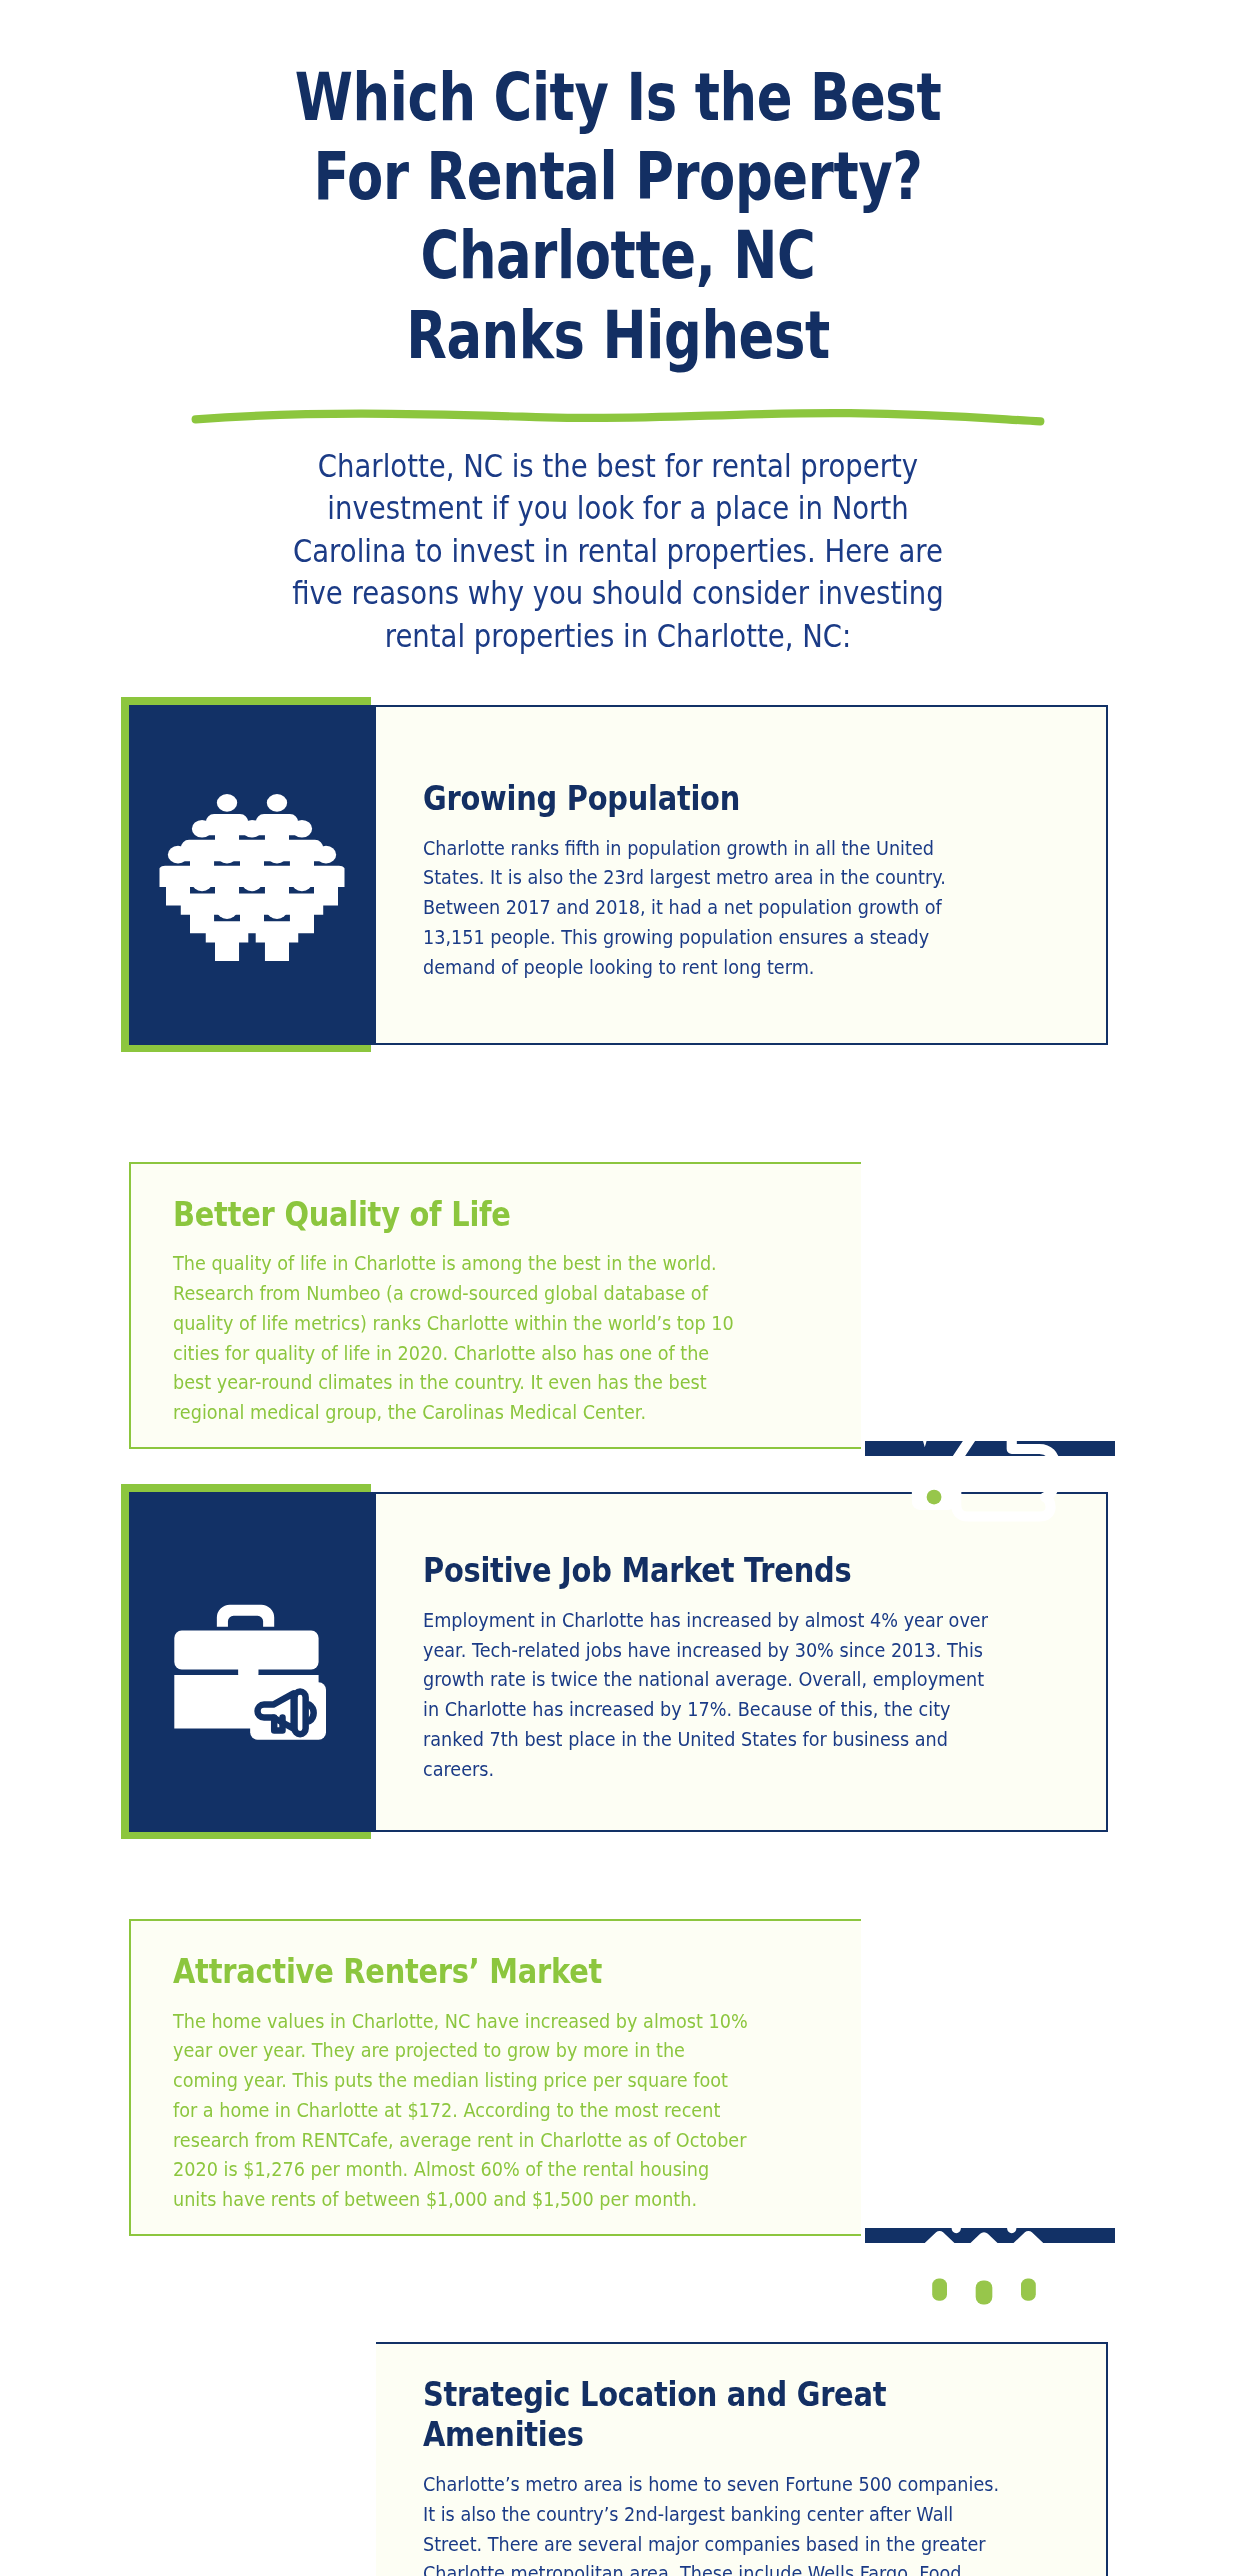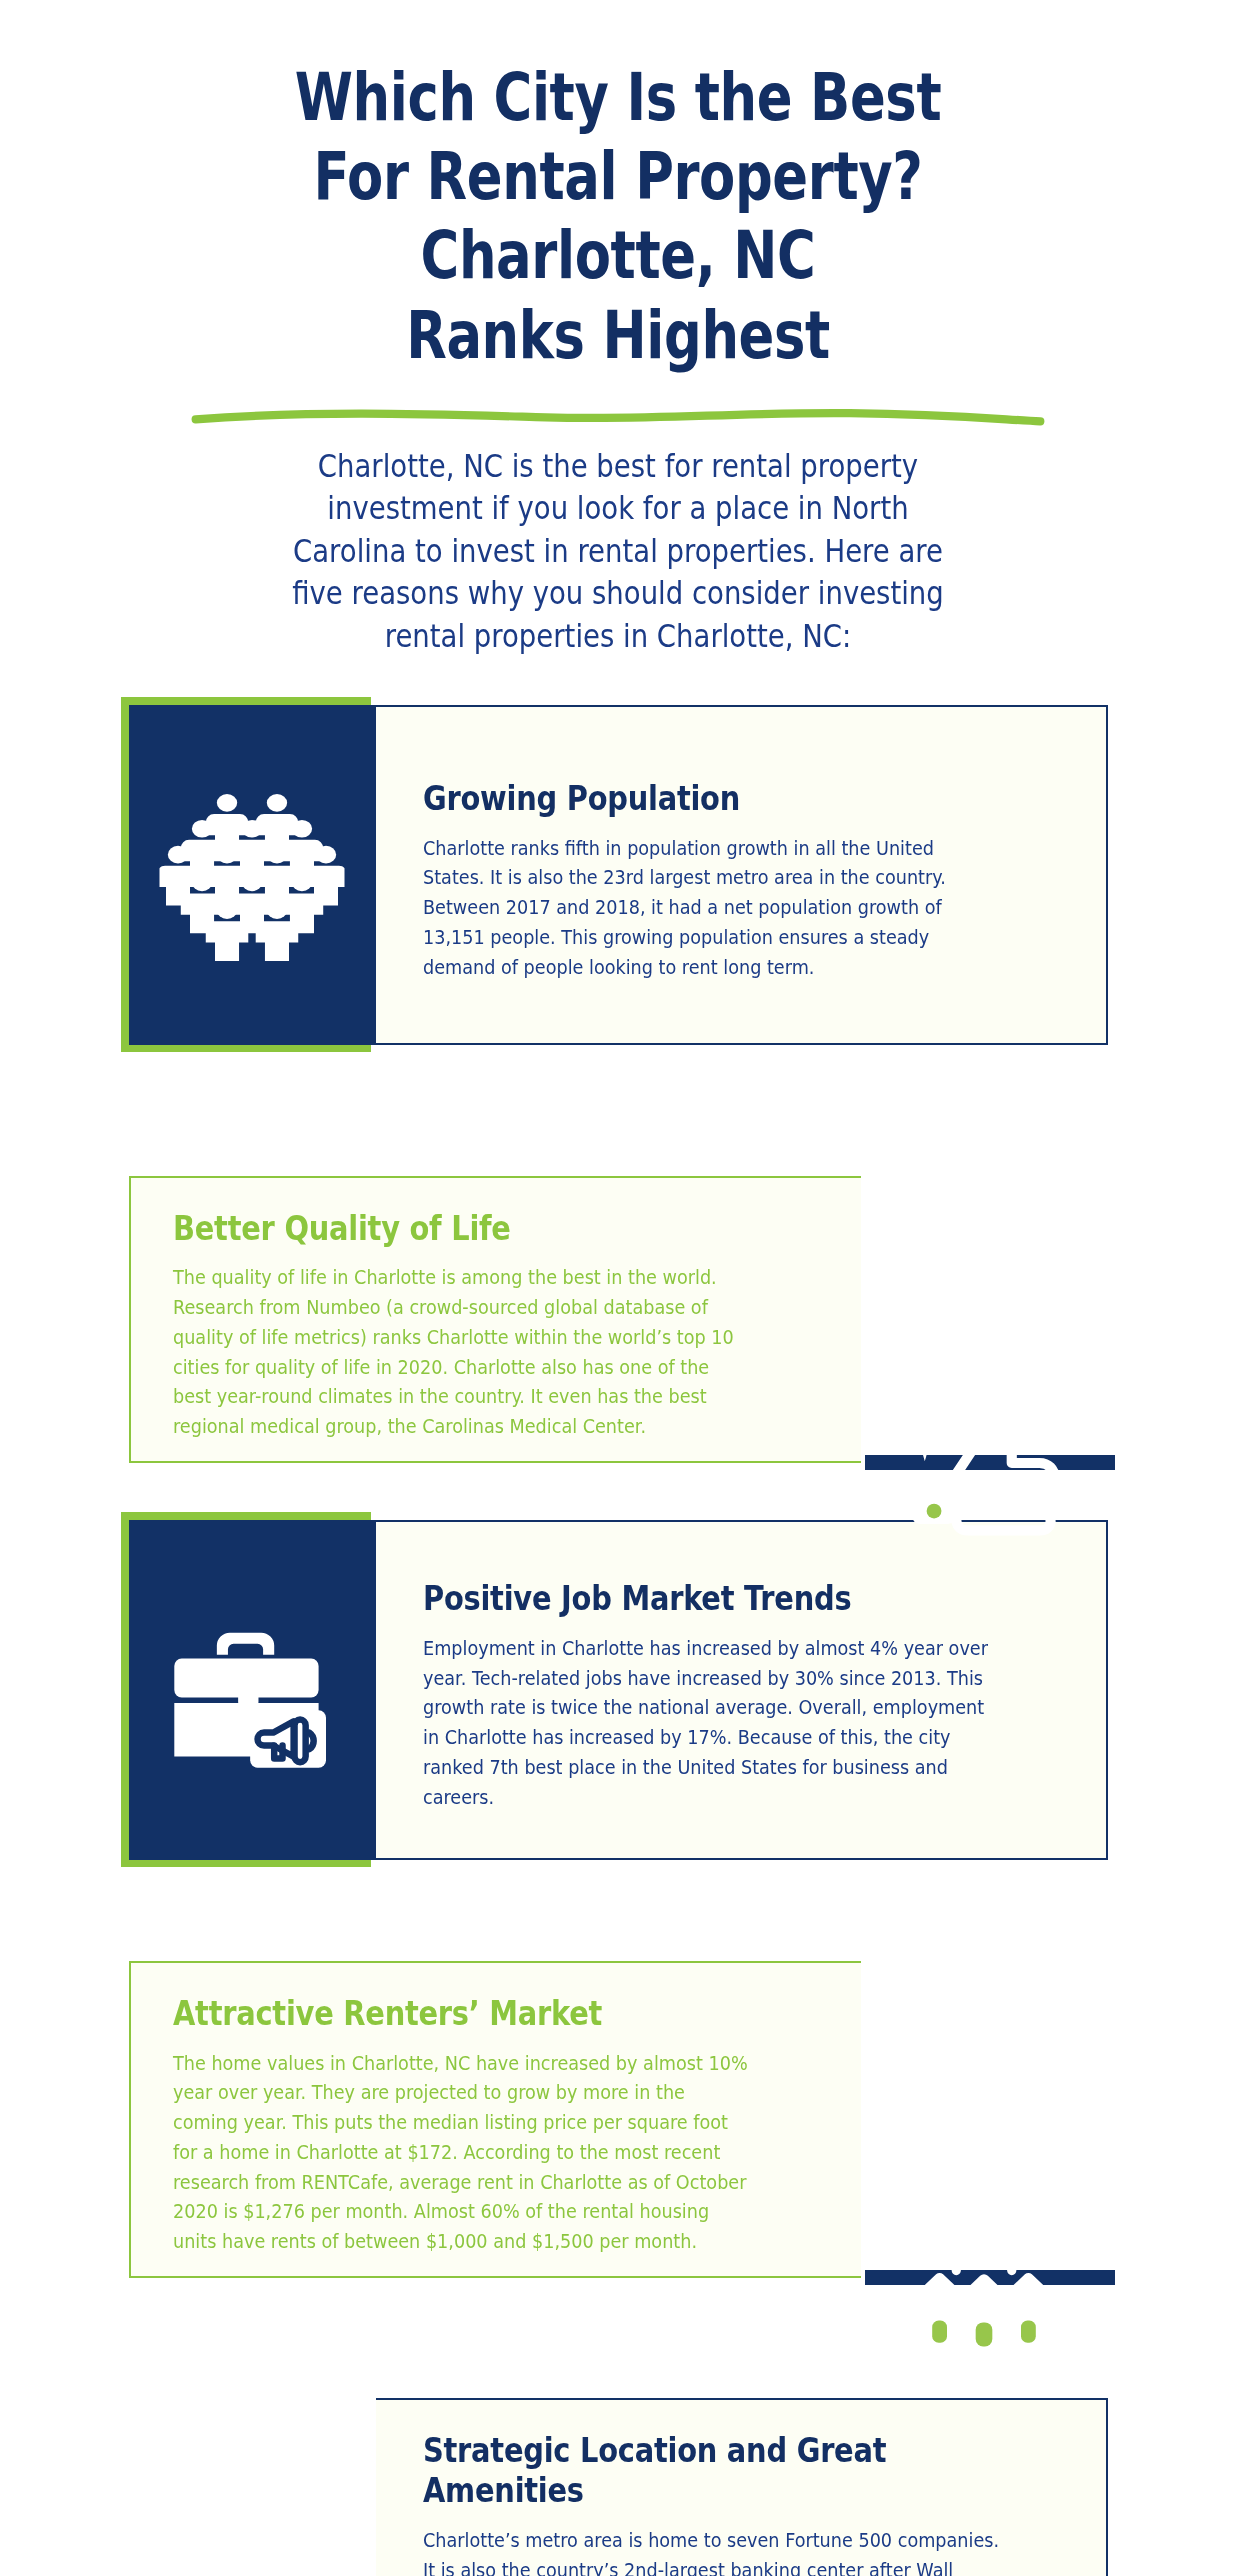--- a/index.html
+++ b/index.html
@@ -39,21 +39,21 @@
     line-height: 1.33;
     transform: scaleX(0.86);
   }
 
   
   .cards { position: relative; margin-top: 47px; }
 
   .card {
     position: relative;
     width: 979px;
-    margin: 0 auto 57px auto;
+    margin: 0 auto 43px auto;
     display: flex;
     min-height: 340px;
   }
   .card.tall { min-height: 361px; align-items: flex-end; }
 
   
   .icon-panel {
     position: relative;
     width: 247px;
     flex: 0 0 247px;

